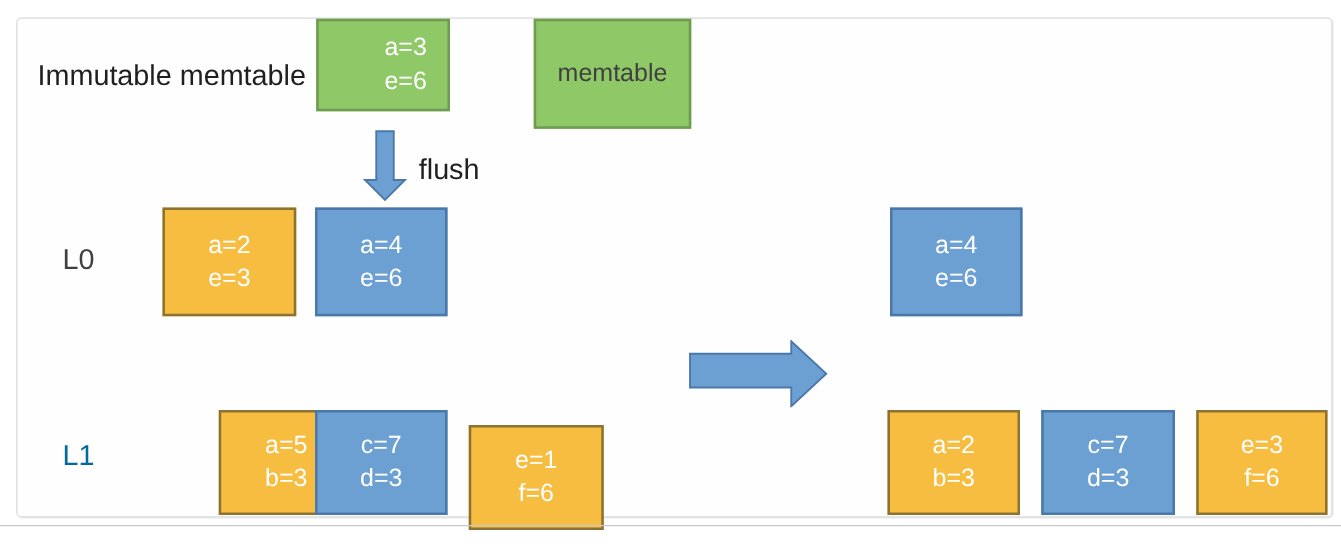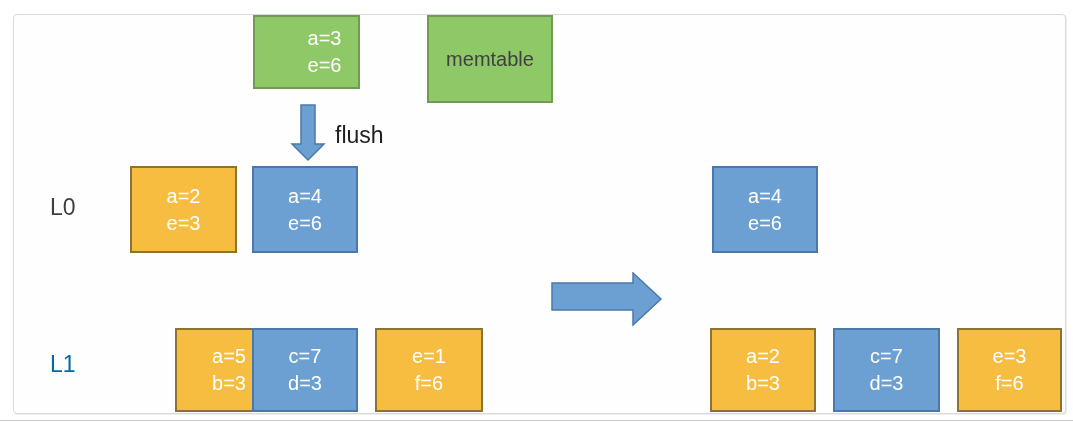--- a/index.html
+++ b/index.html
@@ -32,20 +32,21 @@
   .arrow-svg{position:absolute;}
   .flush-arrow{left:290px;top:104px;}
   .compaction-arrow{left:551px;top:272px;}
 </style>
 </head>
 <body>
 
 <div class="canvas">
   <div class="frame" style="border-color: rgb(218, 218, 218);"></div>
 
+  <div class="label label-immutable" style="color: rgb(31, 31, 31);">Immutable memtable</div>
   <div class="label label-flush" style="color: rgb(31, 31, 31);">flush</div>
   <div class="label label-l0" style="color: #404040;">L0</div>
   <div class="label label-l1" style="color: #0369a1;">L1</div>
 
   <svg class="arrow-svg flush-arrow" width="36" height="58" viewBox="0 0 36 58">
     <polygon points="11,1 25,1 25,40 34,40 18,56 2,40 11,40" stroke-width="1.5" fill="#6ca0d2" stroke="#4b78aa"></polygon>
   </svg>
 
   <svg class="arrow-svg compaction-arrow" width="112" height="54" viewBox="0 0 112 54">
     <polygon points="1,11 82,11 82,1 110,27 82,53 82,38 1,38" stroke-width="1.5" fill="#6ca0d2" stroke="#4b78aa"></polygon>
@@ -72,21 +73,21 @@
         <span>e=6</span>
       </div>
       <div class="box" style="left: 129px; top: 328px; width: 108px; height: 84px; background: rgb(246, 189, 65); border-color: rgb(140, 115, 52); color: rgb(255, 255, 255); margin-left: 46px;">
         <span>a=5</span>
         <span>b=3</span>
       </div>
       <div class="box" style="left: 252px; top: 328px; width: 106px; height: 84px; background: rgb(108, 160, 210); border-color: rgb(75, 120, 170); color: rgb(255, 255, 255);">
         <span>c=7</span>
         <span>d=3</span>
       </div>
-      <div class="box" style="left: 375px; top: 328px; width: 108px; height: 84px; background: rgb(246, 189, 65); border-color: rgb(140, 115, 52); color: rgb(255, 255, 255);">
+      <div class="box" style="left: 375px; top: 340px; width: 108px; height: 84px; background: rgb(246, 189, 65); border-color: rgb(140, 115, 52); color: rgb(255, 255, 255);">
         <span>e=1</span>
         <span>f=6</span>
       </div>
       <div class="box" style="left: 710px; top: 328px; width: 106px; height: 84px; background: rgb(246, 189, 65); border-color: rgb(140, 115, 52); color: rgb(255, 255, 255);">
         <span>a=2</span>
         <span>b=3</span>
       </div>
       <div class="box" style="left: 833px; top: 328px; width: 107px; height: 84px; background: rgb(108, 160, 210); border-color: rgb(75, 120, 170); color: rgb(255, 255, 255);">
         <span>c=7</span>
         <span>d=3</span>

